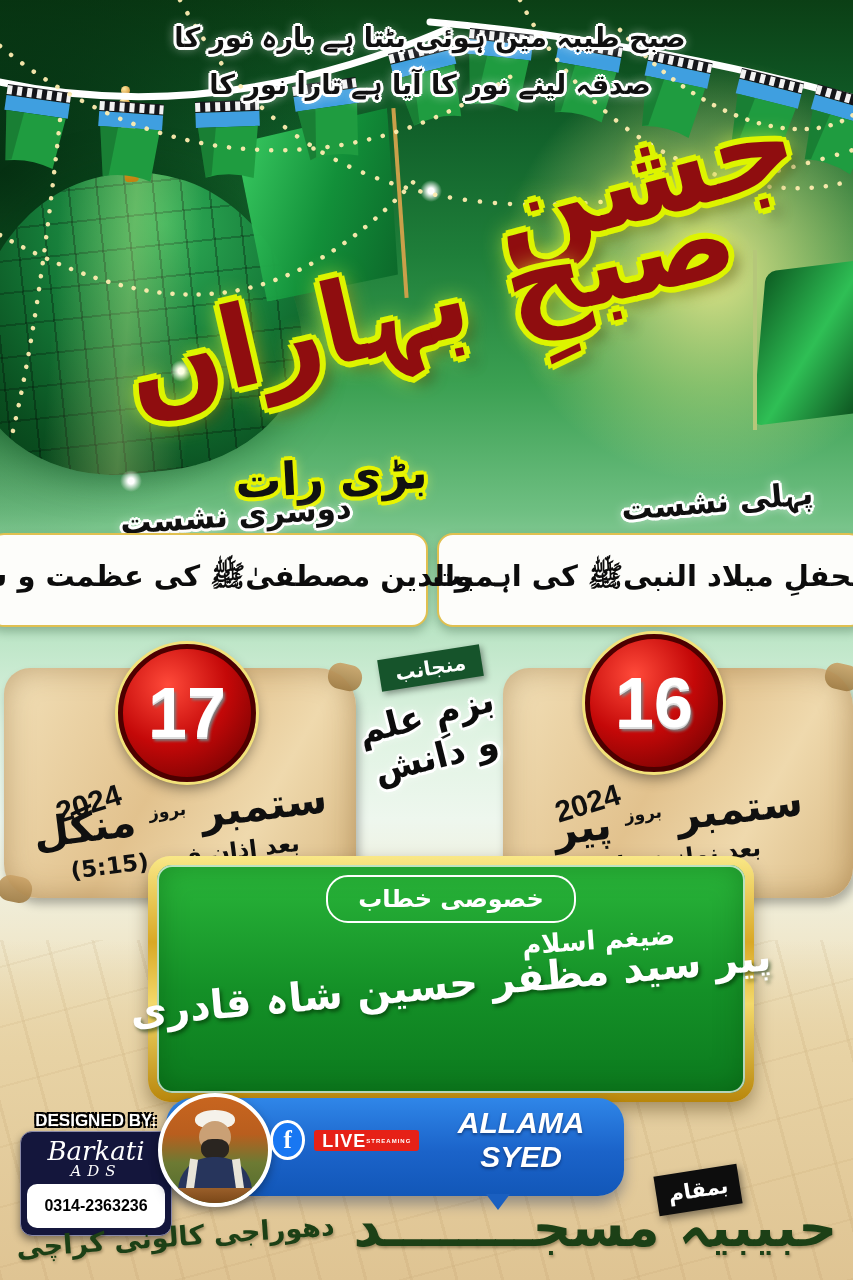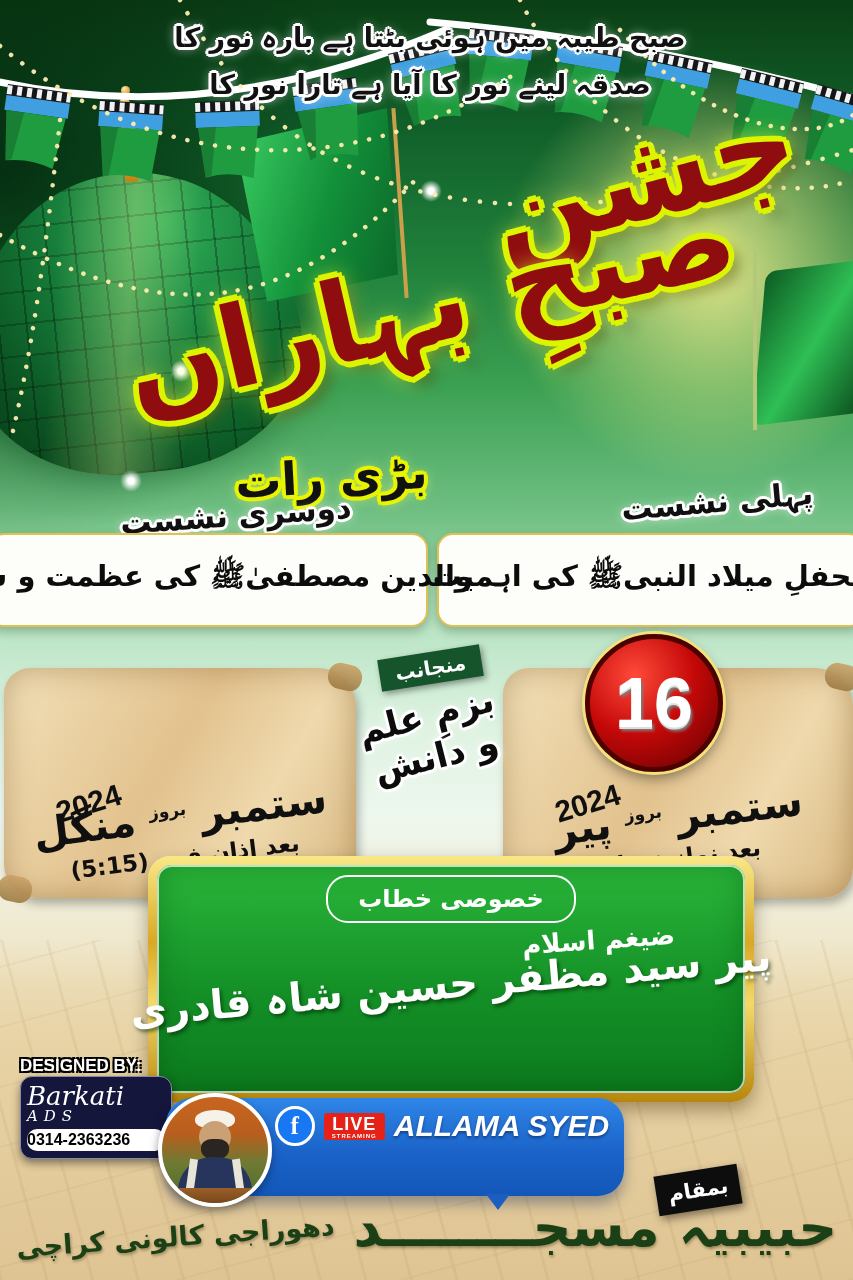--- a/index.html
+++ b/index.html
@@ -122,30 +122,30 @@
     box-shadow:inset 0 0 0 2px rgba(255,255,255,.7),inset 0 0 30px rgba(0,60,0,.35);
     display:flex;flex-direction:column;align-items:center;}
   .khitab-pill{margin-top:10px;border:2px solid #fff;border-radius:22px;padding:8px 30px;
     color:#fff;font-size:24px;font-weight:bold;}
   .pre-title{align-self:flex-end;margin:2px 70px 0 0;color:#fff;font-size:26px;font-weight:bold;
     transform:rotate(-4deg);}
   .speaker-name{margin-top:6px;color:#fff;font-size:40px;font-weight:bold;white-space:nowrap;
     transform:rotate(-5deg);text-shadow:2px 3px 4px rgba(0,40,0,.55);}
 
   
-  .designed{left:20px;top:1056px;width:152px;}
+  .designed{left:20px;top:1111px;width:152px;text-align:center;}
   .designed-heading{font-size:17px;font-weight:bold;color:#fff;
     text-shadow:-2px -2px 0 #000,2px -2px 0 #000,-2px 2px 0 #000,2px 2px 0 #000;}
   .designed-box{margin-top:0;background:#14163c;border:1px solid #8a8aa8;border-radius:12px;
     padding:4px 6px 7px;box-shadow:0 4px 8px rgba(0,0,0,.45);}
   .designed-name{font-family:"DejaVu Serif",serif;font-style:italic;font-size:26px;color:#fff;}
   .designed-sub{font-family:"DejaVu Serif",serif;font-style:italic;font-size:15px;color:#fff;
     letter-spacing:6px;margin-top:-4px;}
   .designed-phone{margin-top:4px;background:#fff;border-radius:10px;font-family:"Liberation Sans",sans-serif;
-    font-size:16px;font-weight:900;color:#000;padding:2px 0;}
+    font-size:16px;font-weight:900;color:#000;padding:13px 0;}
 
   
   .live-banner{left:166px;top:1098px;width:458px;height:98px;border-radius:26px;
     background:linear-gradient(180deg,#2f86e8 0%,#1b63c9 55%,#1257b8 100%);
     box-shadow:0 8px 14px rgba(0,30,90,.35);}
   .live-banner::after{content:"";position:absolute;left:320px;bottom:-14px;width:0;height:0;
     border-top:16px solid #1a5fc0;border-left:12px solid transparent;border-right:12px solid transparent;}
   .avatar{position:absolute;left:-8px;top:-5px;width:106px;height:106px;border-radius:50%;
     border:4px solid #fff;overflow:hidden;box-shadow:0 4px 10px rgba(0,0,0,.35);
     background:linear-gradient(180deg,#c8651f 0%,#b95e1e 35%,#6d7a33 62%,#4f6b2e 100%);}
@@ -154,21 +154,21 @@
   .av-beard{position:absolute;left:39px;top:42px;width:28px;height:21px;border-radius:40% 40% 50% 50%;background:#2a2520;}
   .av-body{position:absolute;left:16px;top:60px;width:74px;height:34px;border-radius:36px 36px 0 0;background:#27355c;}
   .av-shawl-l{position:absolute;left:26px;top:62px;width:8px;height:30px;background:#e8e4d8;transform:rotate(8deg);}
   .av-shawl-r{position:absolute;left:72px;top:62px;width:8px;height:30px;background:#e8e4d8;transform:rotate(-8deg);}
   .av-desk{position:absolute;left:0;bottom:0;width:100%;height:15px;background:linear-gradient(#9a5f2a,#7a4718);}
   .live-content{position:absolute;left:104px;top:8px;right:10px;text-align:center;color:#fff;}
   .live-row{display:flex;align-items:center;justify-content:center;gap:9px;}
   .fb-circle{width:34px;height:34px;border-radius:50%;background:#1877f2;border:3px solid #fff;
     display:flex;align-items:center;justify-content:center;font-family:"Liberation Serif",serif;
     font-size:25px;font-weight:bold;color:#fff;}
-  .live-badge{background:#e62117;border-radius:3px;padding:2px 8px 1px;display:flex;flex-direction:column;
+  .live-badge{background:#e62117;border-radius:3px;padding:2px 8px 1px;display:flex;flex-direction:row;
     align-items:center;line-height:1;}
   .live-word{font-family:"Liberation Sans",sans-serif;font-size:18px;font-weight:900;letter-spacing:1px;}
   .live-sub{font-family:"Liberation Sans",sans-serif;font-size:6px;font-weight:bold;letter-spacing:1px;}
   .live-line1{font-family:"Liberation Sans",sans-serif;font-size:30px;font-weight:900;
     text-shadow:0 2px 3px rgba(0,20,60,.5);font-style:italic;}
   .live-line2{font-family:"Liberation Sans",sans-serif;font-size:33px;font-weight:900;margin-top:2px;
     text-shadow:0 2px 3px rgba(0,20,60,.5);white-space:nowrap;}
 
   
   .venue-badge{left:656px;top:1170px;background:#0d0d0d;color:#fff;font-size:21px;font-weight:bold;
@@ -284,20 +284,23 @@
     <div class="scroll-inner">
       <span class="scroll-year lat">2024</span>
       <div class="scroll-date ur">
         <span>ستمبر</span>
         <span class="scroll-prefix">بروز</span>
         <span>منگل</span>
       </div>
       <div class="scroll-time ur">بعد اذانِ فجر (5:15)</div>
     </div>
   </div>
+  <div class="abs day-circle circle-17">
+    <span class="day-num">17</span>
+  </div>
 
   <div class="abs speaker-banner">
     <div class="speaker-inner">
       <div class="khitab-pill ur">خصوصی خطاب</div>
       <div class="pre-title ur">ضیغم اسلام</div>
       <div class="speaker-name ur">پیر سید مظفر حسین شاہ قادری</div>
     </div>
   </div>
 
   <div class="abs designed">

